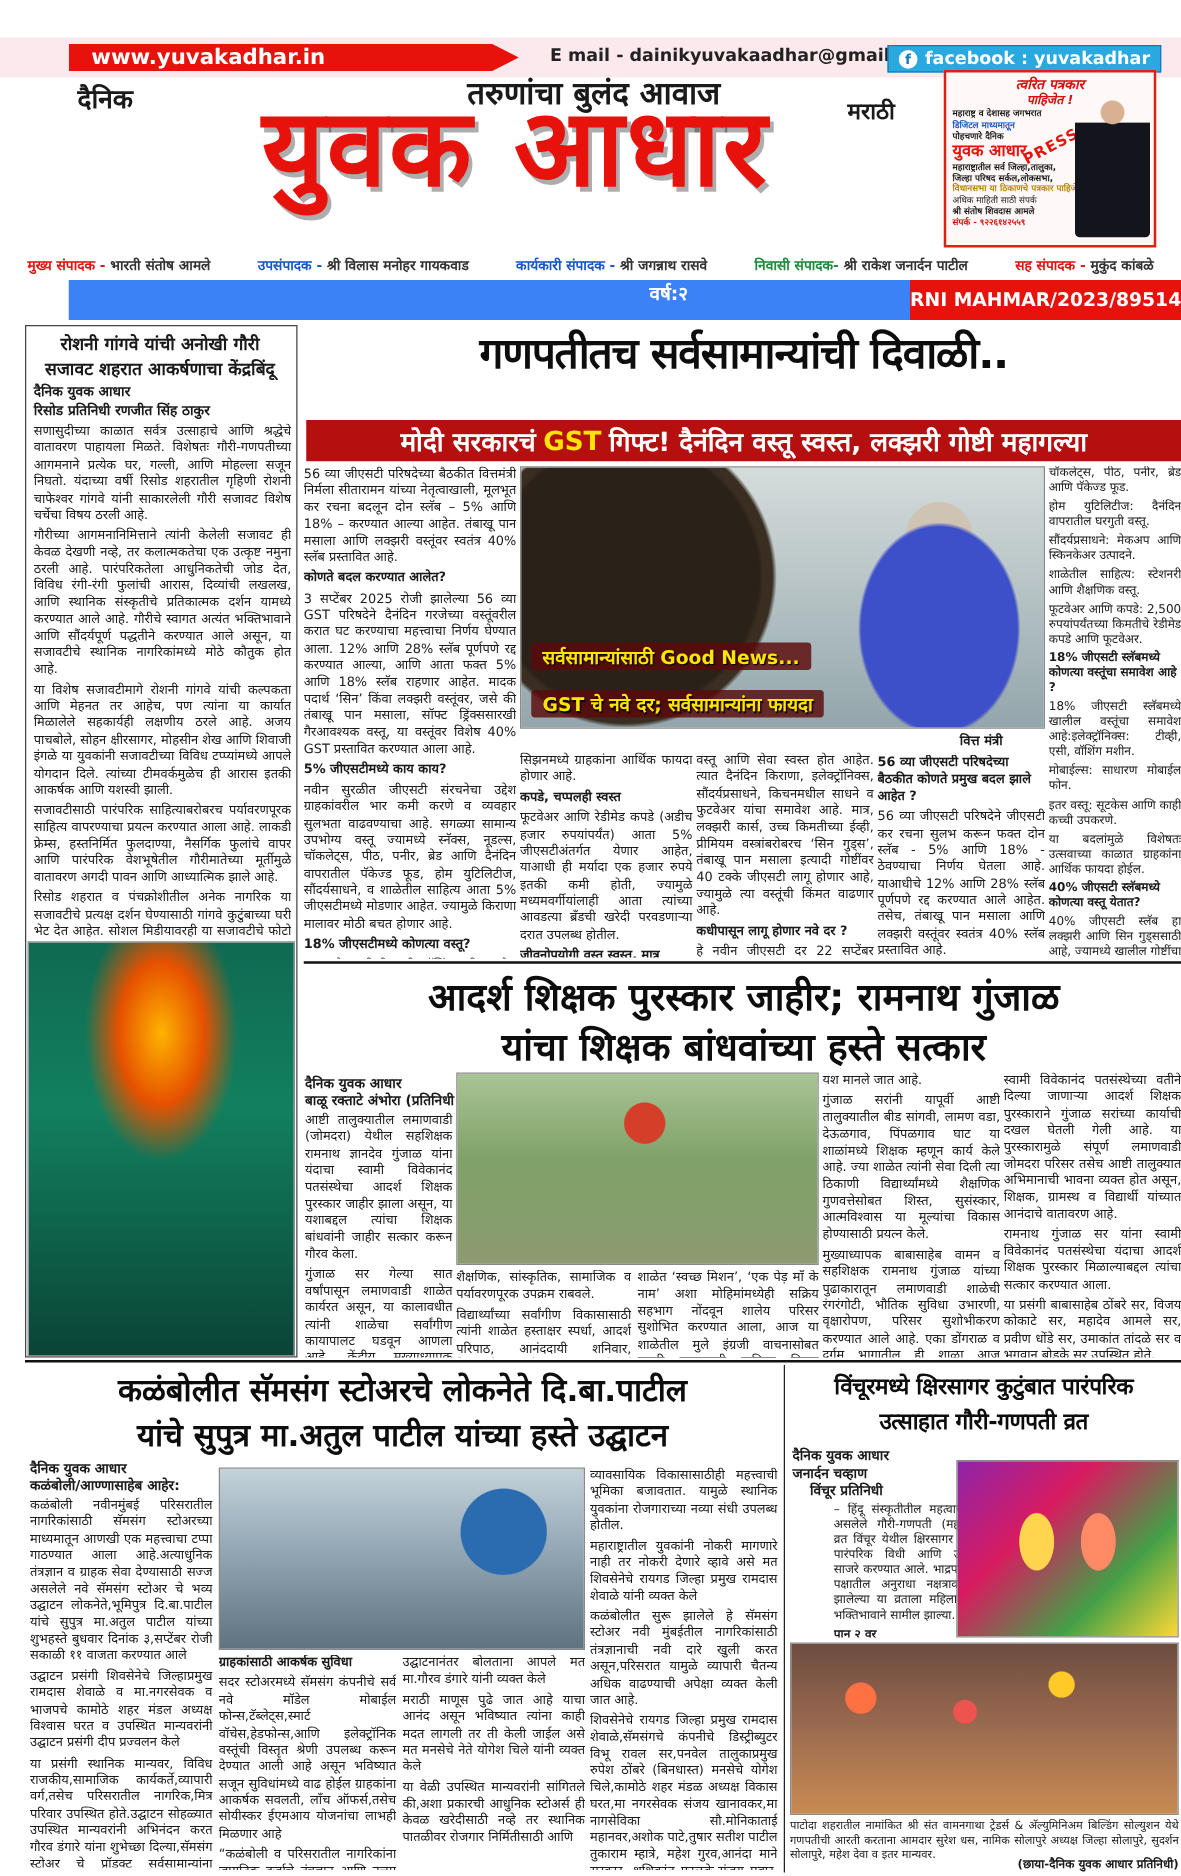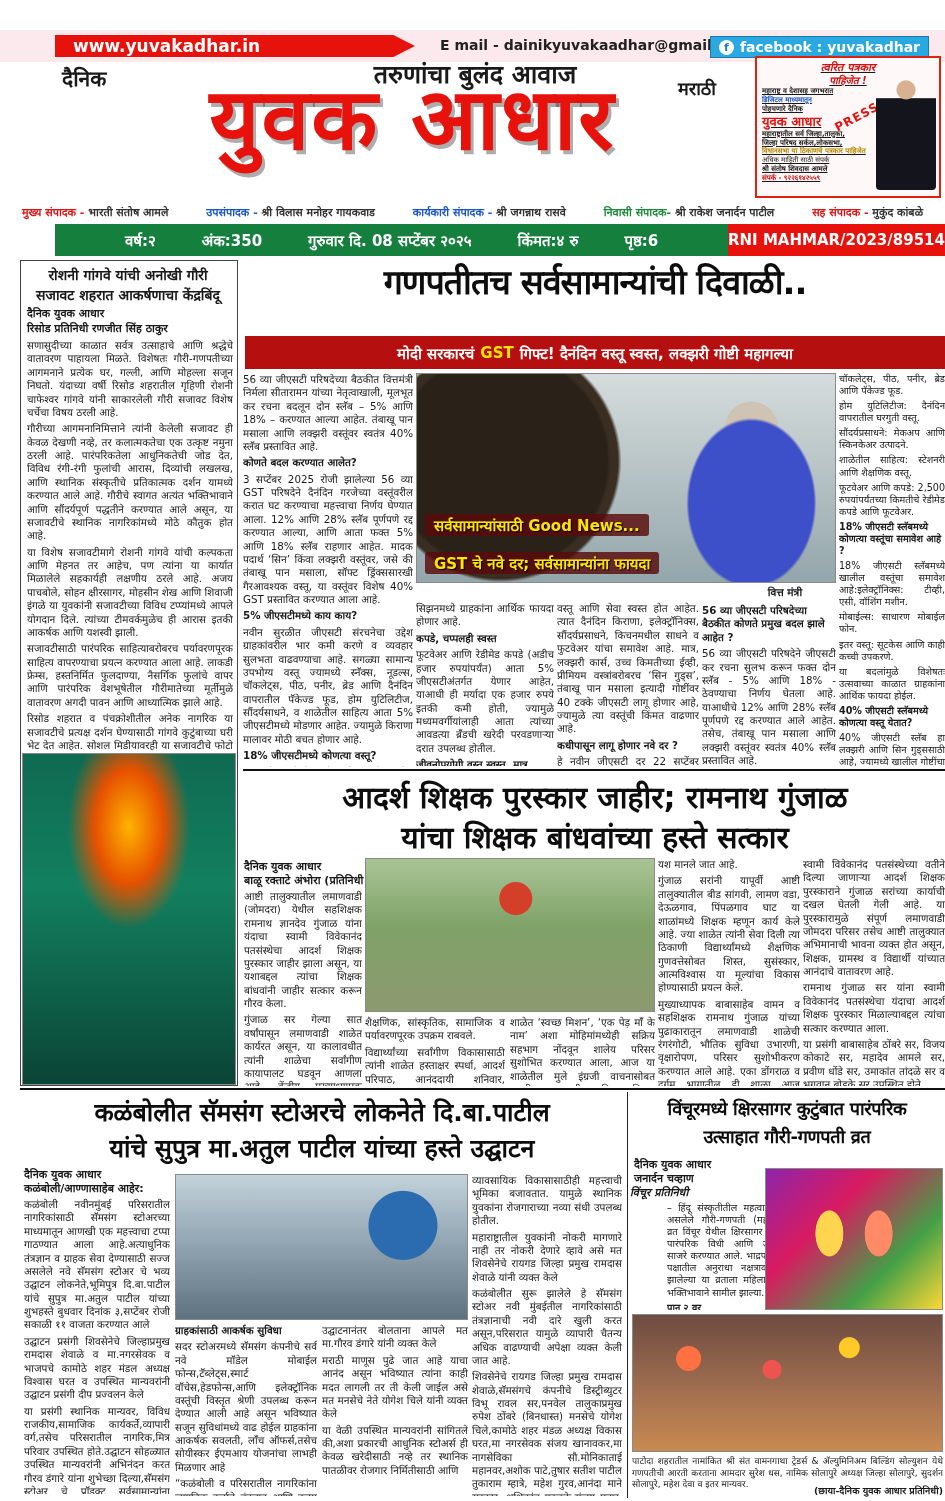--- a/index.html
+++ b/index.html
@@ -24,32 +24,32 @@
   .adbox .r{color:#d60f0f;font-weight:800;font-style:italic;font-size:11px;}
   .adbox .b{font-weight:700;}
   .adbox .logo{color:#e8120c;font-weight:900;font-size:13px;}
   .press{position:absolute;color:#e8120c;font-weight:900;font-size:12px;transform:rotate(-28deg);letter-spacing:1px;}
   .ad-figure{position:absolute;right:3px;top:22px;width:60px;height:110px;
      background:radial-gradient(circle at 50% 9%, #d7b190 0 9px, transparent 10px),
                 linear-gradient(180deg, transparent 16%, #14141c 17%);border-radius:4px;}
   
   .editors{display:flex;justify-content:space-between;align-items:center;font-size:11px;font-weight:700;padding:0 22px;}
   .editors .name{color:#333;}
-  .bluebar{background:#15803d;color:#fff;font-weight:700;font-size:15px;display:flex;align-items:center;gap:46px;padding-left:70px;}
+  .bluebar{background:#3b82f6;color:#fff;font-weight:700;font-size:15px;display:flex;align-items:center;gap:46px;padding-left:70px;flex-direction:column;}
   .rnibox{background:#e8120c;color:#fff;font-weight:700;font-size:15px;display:flex;align-items:center;justify-content:center;}
   
   .bodytext{overflow:hidden;}
   .bodytext p{margin:0 0 3px;font-size:10.3px;line-height:1.3;text-align:justify;}
   .bodytext p.subhead{font-weight:700;text-align:left;}
   .bodytext.small p{font-size:9.6px;line-height:1.26;}
   .byline{font-weight:700;font-size:11px;line-height:1.35;}
   
   .h-left{font-weight:800;font-size:14px;text-align:center;white-space:nowrap;overflow:hidden;}
   .h1{font-weight:800;font-size:34px;text-align:center;letter-spacing:-1px;color:#0d0d0d;}
-  .subbar{background:#b50f0f;color:#fff;font-weight:800;font-size:15px;display:flex;align-items:center;justify-content:center;gap:6px;}
+  .subbar{background:#b50f0f;color:#fff;font-weight:800;font-size:21px;display:flex;align-items:center;justify-content:center;gap:6px;}
   .subbar .gst{color:#ffe400;}
   .h2{font-weight:800;font-size:30px;text-align:center;color:#0d0d0d;white-space:nowrap;overflow:hidden;}
   .h3{font-weight:800;font-size:25px;text-align:center;color:#0d0d0d;white-space:nowrap;overflow:hidden;}
   .h4{font-weight:800;font-size:18px;text-align:center;color:#0d0d0d;white-space:nowrap;overflow:hidden;letter-spacing:-0.3px;}
   
   .photo{position:absolute;overflow:hidden;border:1px solid #8a8a8a;box-sizing:border-box;}
   .ph-gauri{background:radial-gradient(90px 150px at 50% 22%, #ffb300 0%, #e65100 38%, transparent 68%),
             linear-gradient(180deg,#0f6a52 0%,#12805f 40%,#0a4436 100%);}
   .ph-gst{background:radial-gradient(circle at 20% 42%, #2a2119 0 30%, #3a2e22 31% 33%, transparent 34%),
           radial-gradient(130px 170px at 80% 62%, #3d4fc9 0 48%, transparent 50%),
@@ -89,21 +89,21 @@
   <div class="abs fbbox" style="left:710px;top:36px;height:22px;">
     <span class="fbicon">f</span>
     <span>facebook : yuvakadhar</span>
   </div>
 
   <div class="abs mast-small" style="left:62px;top:64px;">दैनिक</div>
   <div class="abs tagline" style="left:300px;top:56px;width:350px;">तरुणांचा बुलंद आवाज</div>
   <div class="abs mast-small" style="left:678px;top:76px;font-size:18px;">मराठी</div>
   <div class="abs title" style="left: 80px; top: 66px; width: 665px; color: rgb(232, 18, 12);">युवक आधार</div>
 
-  <div class="abs adbox" style="left:755px;top:56px;width:186px;height:142px;padding:3px 5px;text-decoration:underline;">
+  <div class="abs adbox" style="left:755px;top:56px;width:170px;height:142px;padding:3px 5px;">
     <div class="r" style="text-align:center;">त्वरित पत्रकार</div>
     <div class="r" style="text-align:center;font-size:10px;">पाहिजेत !</div>
     <div style="width:112px;">
       <div class="b">महाराष्ट्र व देशासह जगभरात</div>
       <div class="b" style="color:#1a56c4;">डिजिटल माध्यमातून</div>
       <div class="b">पोहचणारे दैनिक</div>
       <div class="logo">युवक आधार</div>
       <div class="b">महाराष्ट्रातील सर्व जिल्हा,तालुका,</div>
       <div class="b">जिल्हा परिषद सर्कल,लोकसभा,</div>
       <div class="b" style="color:#b58900;">विधानसभा या ठिकाणचे पत्रकार पाहिजेत</div>
@@ -262,21 +262,21 @@
       <p>महाराष्ट्रातील युवकांनी नोकरी मागणारे नाही तर नोकरी देणारे व्हावे असे मत शिवसेनेचे रायगड जिल्हा प्रमुख रामदास शेवाळे यांनी व्यक्त केले</p>
       <p>कळंबोलीत सुरू झालेले हे सॅमसंग स्टोअर नवी मुंबईतील नागरिकांसाठी तंत्रज्ञानाची नवी दारे खुली करत असून,परिसरात यामुळे व्यापारी चैतन्य अधिक वाढण्याची अपेक्षा व्यक्त केली जात आहे.</p>
       <p>शिवसेनेचे रायगड जिल्हा प्रमुख रामदास शेवाळे,सॅमसंगचे कंपनीचे डिस्ट्रीब्युटर विभू रावल सर,पनवेल तालुकाप्रमुख रुपेश ठोंबरे (बिनधास्त) मनसेचे योगेश चिले,कामोठे शहर मंडळ अध्यक्ष विकास घरत,मा नगरसेवक संजय खानावकर,मा नागसेविका सौ.मोनिकाताई महानवर,अशोक पाटे,तुषार सतीश पाटील तुकाराम म्हात्रे, महेश गुरव,आनंदा माने सरकार, शशिकांत फाळके,संजय पवार, स्वप्निल लांडगे आणि ज्योतीताई पाटील व यांच्यासह विविध क्षेत्रातील इतर मान्यवर यांची उपस्थिती राहिली</p>
     </div>
 
   <div class="abs vline" style="left:627px;top:1092px;height:406px;"></div>
   <div class="abs h4" style="left:632px;top:1096px;width:310px;">विंचूरमध्ये क्षिरसागर कुटुंबात पारंपरिक</div>
   <div class="abs h4" style="left:632px;top:1124px;width:310px;">उत्साहात गौरी-गणपती व्रत</div>
   <div class="abs byline" style="left:634px;top:1158px;">दैनिक युवक आधार</div>
   <div class="abs byline" style="left:634px;top:1172px;">जनार्दन चव्हाण</div>
-  <div class="abs byline" style="left:630px;top:1186px;font-style:italic;">विंचूर प्रतिनिधी</div>
+  <div class="abs byline" style="left:648px;top:1186px;">विंचूर प्रतिनिधी</div>
   <div class="abs bodytext small" style="left:667px;top:1202px;width:126px;height:108px;">
       <p>– हिंदू संस्कृतीतील महत्वाचा सण असलेले गौरी-गणपती (महालक्ष्मी) व्रत विंचूर येथील क्षिरसागर कुटुंबात पारंपरिक विधी आणि उत्साहात साजरे करण्यात आले. भाद्रपद शुक्ल पक्षातील अनुराधा नक्षत्रावर सुरू झालेल्या या व्रताला महिला मोठ्या भक्तिभावाने सामील झाल्या.</p>
       <p class="subhead">पान २ वर</p>
     </div>
 
   <div class="photo ph-idols" style="left:765px;top:1168px;width:178px;height:142px;"></div>
   <div class="photo ph-celebration" style="left:632px;top:1314px;width:311px;height:138px;"></div>
   <div class="abs photocaption" style="left:632px;top:1456px;width:311px;">पाटोदा शहरातील नामांकित श्री संत वामनगाथा ट्रेडर्स &amp; अ‍ॅल्युमिनिअम बिल्डिंग सोल्युशन येथे गणपतीची आरती करताना आमदार सुरेश धस, नामिक सोलापुरे अध्यक्ष जिल्हा सोलापुरे, सुदर्शन सोलापुरे, महेश देवा व इतर मान्यवर.</div>
   <div class="abs credit" style="left:632px;top:1484px;width:311px;">(छाया-दैनिक युवक आधार प्रतिनिधी)</div>
 

